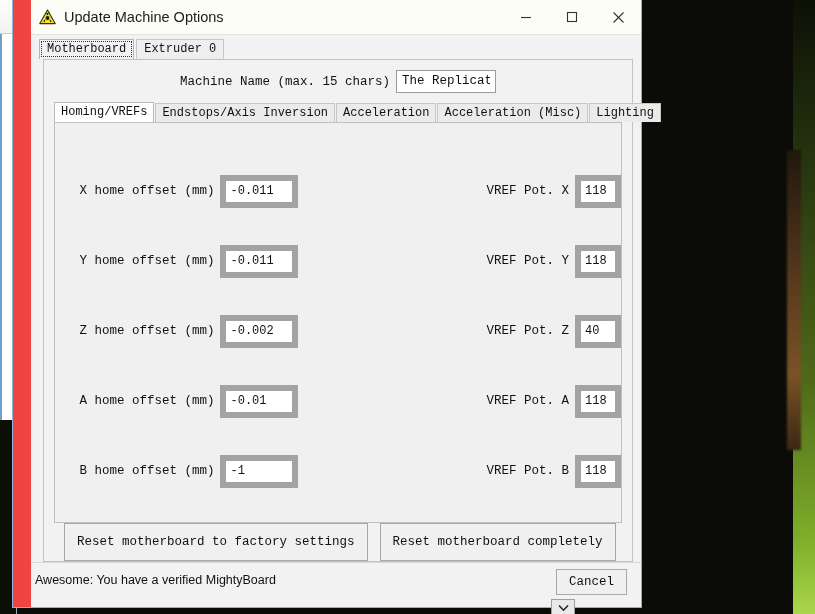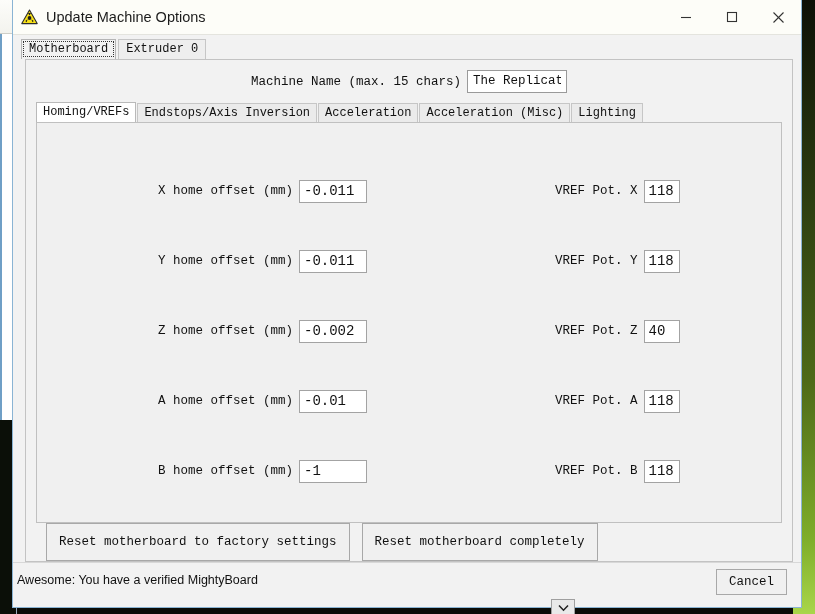--- a/index.html
+++ b/index.html
@@ -63,28 +63,29 @@
     left: 0; top: 420px;
     width: 16px; height: 194px;
     background: #0b0f08;
   }
 
   
   #dialog {
     position: absolute;
     left: 12px;
     top: 0;
-    width: 790px;
+    width: 630px;
     height: 608px;
     background: #ef4444;
     border: 1px solid #8ab4d4;
     border-top: none;
     box-sizing: border-box;
     display: flex;
     flex-direction: column;
+    padding-left: 18px;
   }
 
   
   #titlebar {
     height: 34px;
     min-height: 34px;
     background: #fdfdf8;
     display: flex;
     align-items: center;
     position: relative;
@@ -262,24 +263,24 @@
   }
   .fld-label {
     font-family: "Liberation Mono", monospace;
     font-size: 12.5px;
     color: #111;
     margin-right: 6px;
     white-space: nowrap;
   }
   .fld-input {
     font-family: "Liberation Mono", monospace;
-    font-size: 14px;
+    font-size: 12px;
     color: #111;
     background: #ffffff;
-    border: 1px solid #a3a3a3;
+    border: 6px solid #a3a3a3;
     height: 17px;
     line-height: 17px;
     padding: 2px 4px;
     box-sizing: content-box;
   }
   .fld-input.offset { width: 58px; }
   .fld-input.vref   { width: 26px; }
 
   
   .reset-bar {

